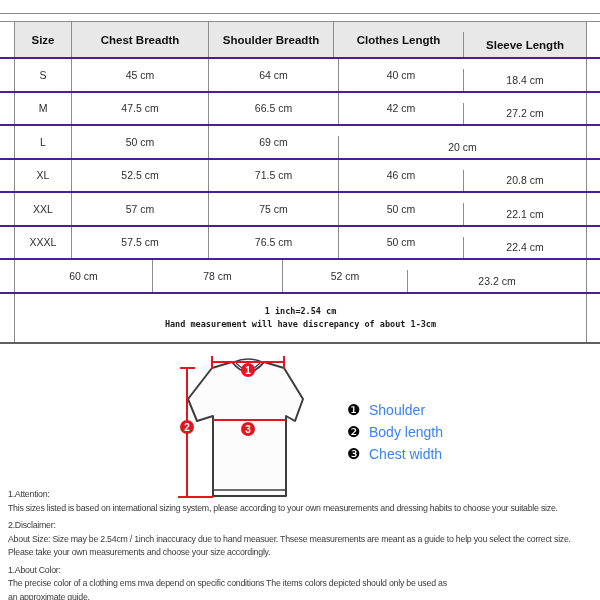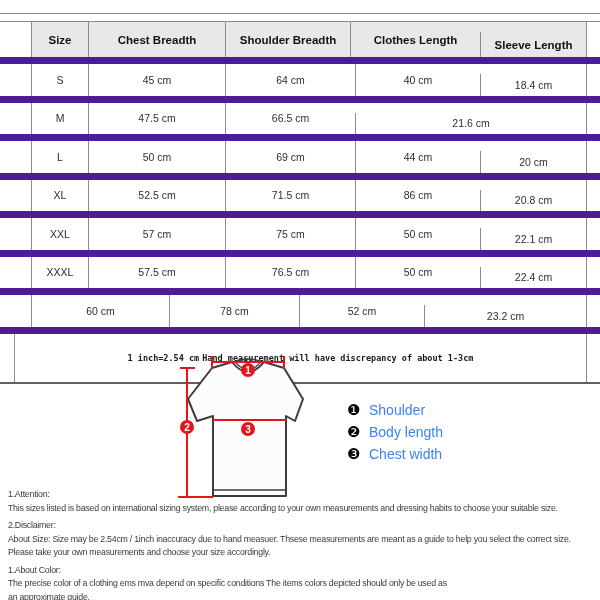--- a/index.html
+++ b/index.html
@@ -4,41 +4,41 @@
 <style>
   html,body { margin:0; padding:0; background:#ffffff; }
   body {
     width:600px; height:600px; position:relative; overflow:hidden;
     font-family:"Liberation Sans", sans-serif;
   }
 
   
   .size-chart { position:absolute; top:13px; left:0; width:600px; }
   .top-rule { height:7px; border-top:1px solid #8c8c8c; }
-  .trow { border-bottom:7px solid #4c1d95; height:31.5px;padding-left:17px; }
+  .trow { border-bottom:2px solid #4c1d95; height:31.5px; }
   .trow.thead { border-top:1px solid #8c8c8c; height:35px; }
   .cells {
     height:100%; margin:0 13px 0 14px; display:flex;
     border-left:1px solid #8c8c8c; border-right:1px solid #8c8c8c;
     box-sizing:border-box;
   }
   .thead .cells { background:#e8e8e8; }
   .cell {
     display:flex; align-items:center; justify-content:center;
     font-size:10.5px; color:#2e2e2e; box-sizing:border-box;
   }
   .cell + .cell { border-left:1px solid #8c8c8c;text-align:right; }
   .c0 { width:56px; } .c1 { width:137px; } .c2 { width:130px; }
   .c3 { width:125px; } .c4 { flex:1;margin-top:10px; }
   .th { font-weight:bold; font-size:11.5px; color:#111; }
   .note-row { border-bottom:2px solid #5f5f5f; height:48px; }
   .note-cells {
     height:100%; margin:0 13px 0 14px;
     border-left:1px solid #8c8c8c; border-right:1px solid #8c8c8c;
-    display:flex; flex-direction:row; align-items:center; justify-content:center;
+    display:flex; flex-direction:column; align-items:center; justify-content:center;
     gap:3px; box-sizing:border-box;
     font-family:"DejaVu Sans Mono", monospace; font-weight:bold;
     font-size:8.5px; color:#1a1a1a;
   }
 
   
   .tshirt-svg { position:absolute; left:170px; top:352px; }
   .legend { position:absolute; left:347px; top:399px; }
   .legend-item { display:flex; align-items:center; height:22px; }
   .legend-bullet { font-size:15px; color:#000; width:22px; }
@@ -75,40 +75,40 @@
       <div class="cell c3">40 cm</div>
       <div class="cell c4">18.4 cm</div>
     </div>
   </div>
 
   <div class="trow">
     <div class="cells">
       <div class="cell c0">M</div>
       <div class="cell c1">47.5 cm</div>
       <div class="cell c2">66.5 cm</div>
-      <div class="cell c4">21.6 cm</div>
+      <div class="cell c3">42 cm</div>
+      <div class="cell c4">27.2 cm</div>
     </div>
   </div>
 
   <div class="trow">
     <div class="cells">
       <div class="cell c0">L</div>
       <div class="cell c1">50 cm</div>
       <div class="cell c2">69 cm</div>
-      <div class="cell c3">44 cm</div>
       <div class="cell c4">20 cm</div>
     </div>
   </div>
 
   <div class="trow">
     <div class="cells">
       <div class="cell c0">XL</div>
       <div class="cell c1">52.5 cm</div>
       <div class="cell c2">71.5 cm</div>
-      <div class="cell c3">86 cm</div>
+      <div class="cell c3">46 cm</div>
       <div class="cell c4">20.8 cm</div>
     </div>
   </div>
 
   <div class="trow">
     <div class="cells">
       <div class="cell c0">XXL</div>
       <div class="cell c1">57 cm</div>
       <div class="cell c2">75 cm</div>
       <div class="cell c3">50 cm</div>

